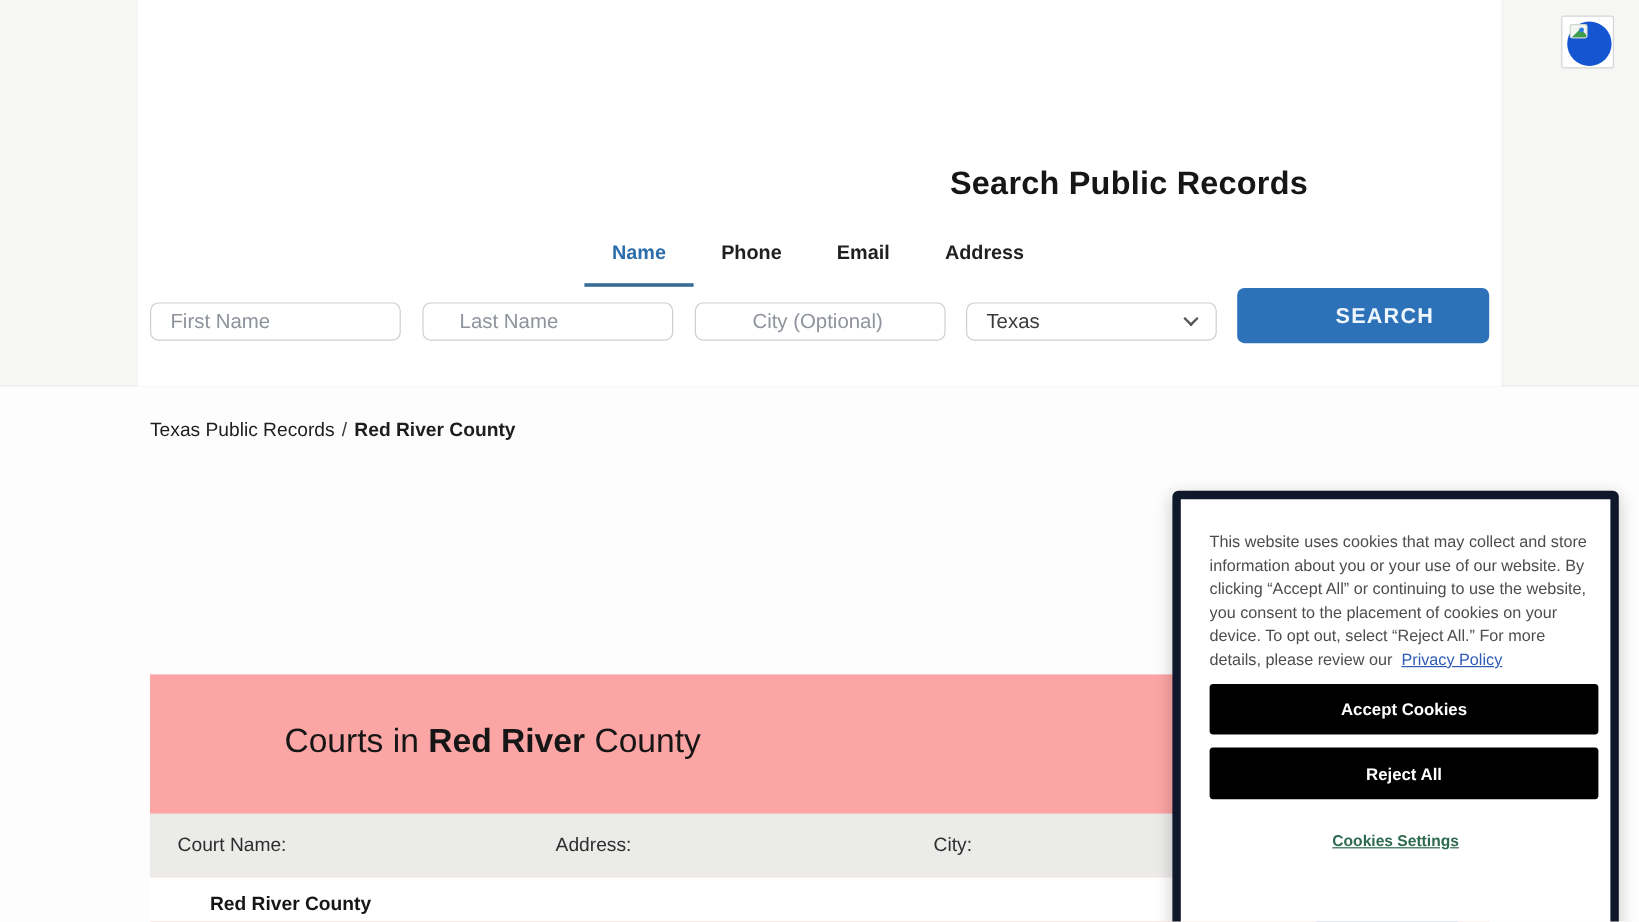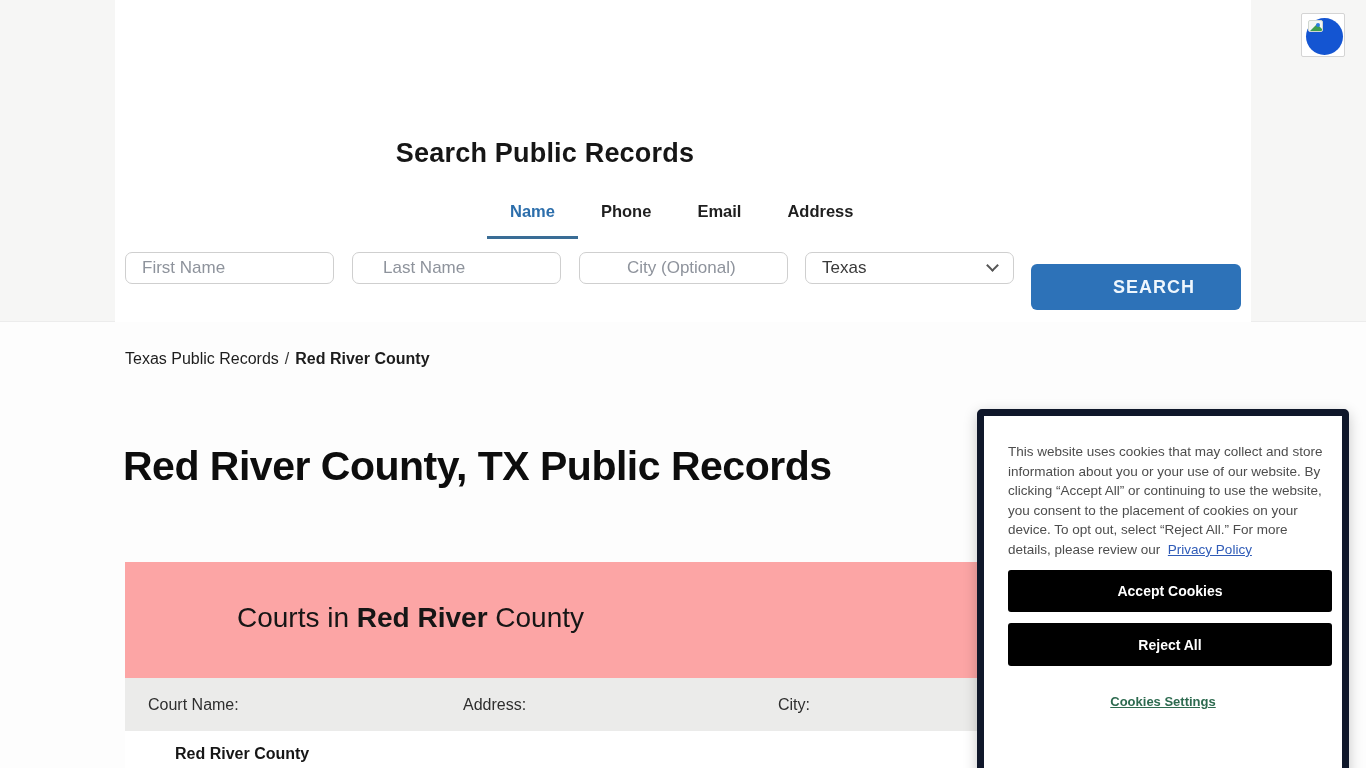--- a/index.html
+++ b/index.html
@@ -17,39 +17,39 @@
   .a11y-circle { position:absolute; left:4px; top:4px; width:37px; height:37px;
                  border-radius:50%; background:#1455d2; }
   .img-glyph { position:absolute; left:2px; top:2px; width:15px; height:12px;
                background:#f4f6f4; border:1px solid #cfd6cf; border-radius:2px; overflow:hidden; }
   .img-glyph .hill { position:absolute; left:0; bottom:-1px; width:0; height:0;
                      border-left:8px solid transparent; border-right:8px solid transparent;
                      border-bottom:8px solid #3f9e4d; }
   .img-glyph .dot { position:absolute; right:2px; top:2px; width:4px; height:4px;
                     border-radius:50%; background:#2a7de1; }
 
-  .search-title { position:absolute; left:0; top:138px; width:1090px; text-align:center;
+  .search-title { position:absolute; left:0; top:138px; width:1090px; text-align:right;
                   font-size:27px; font-weight:bold; color:#161616; letter-spacing:.2px; }
 
   .tabs { position:absolute; left:487px; top:202px; display:flex; }
   .tab { padding:0 23px 15px 23px; font-size:16.5px; font-weight:bold; color:#1f1f1f;
          cursor:pointer; border-bottom:3px solid transparent; }
   .tab.active { color:#2c6eab; border-bottom-color:#3a6d96; }
 
   .form-row input, .select-box {
       position:absolute; top:252px; height:32px; width:209px; background:#fff;
       border:1px solid #cfcfcf; border-radius:7px; font-family:"Liberation Sans",sans-serif;
       font-size:17px; padding:0 16px; color:#333; }
   .form-row input::placeholder { color:#8e939c; opacity:1; }
   #first-name { left:125px; } #last-name { left:352px;padding-left:30px; } #city { left:579px;padding-left:47px; }
   .select-box { left:805px; display:flex; align-items:center; justify-content:space-between; cursor:pointer; }
   .select-box .sel-text { color:#3a3a3a; }
   .chev { width:9px; height:9px; border-right:2px solid #555; border-bottom:2px solid #555;
           transform:rotate(45deg); margin-top:-5px; }
-  .search-btn { position:absolute; left:1031px; top:264px; width:210px; height:46px;
+  .search-btn { position:absolute; left:1031px; top:240px; width:210px; height:46px;
                 background:#2d72b8; color:#eef6fd; font-size:18px; font-weight:bold;
                 letter-spacing:1px; border:none; border-radius:6px; cursor:pointer;
                 font-family:"Liberation Sans",sans-serif;padding-left:36px; }
 
   
   .breadcrumb { position:absolute; left:125px; top:350px; font-size:16px; color:#1d1d1d; }
   .breadcrumb a { color:#1d1d1d; text-decoration:none; cursor:pointer; }
   .breadcrumb .sep { margin:0 6px; color:#3a3a3a; }
   .breadcrumb .current { font-weight:bold; }
 
@@ -119,21 +119,20 @@
       <span class="sel-text">Texas</span>
       <span class="chev"></span>
     </div>
     <button class="search-btn">SEARCH</button>
   </div>
 
   <div class="breadcrumb">
     <a>Texas Public Records</a><span class="sep">/</span><span class="current">Red River County</span>
   </div>
 
-  <h1 class="page-title">Red River County, TX Public Records</h1>
 
   <div class="courts-card">
     <div class="courts-heading"><span>Courts in </span><b>Red River</b><span> County</span></div>
     <div class="table-head">
       <span>Court Name:</span>
       <span>Address:</span>
       <span>City:</span>
     </div>
     <div class="table-row">
       <span class="row-court">Red River County</span>

